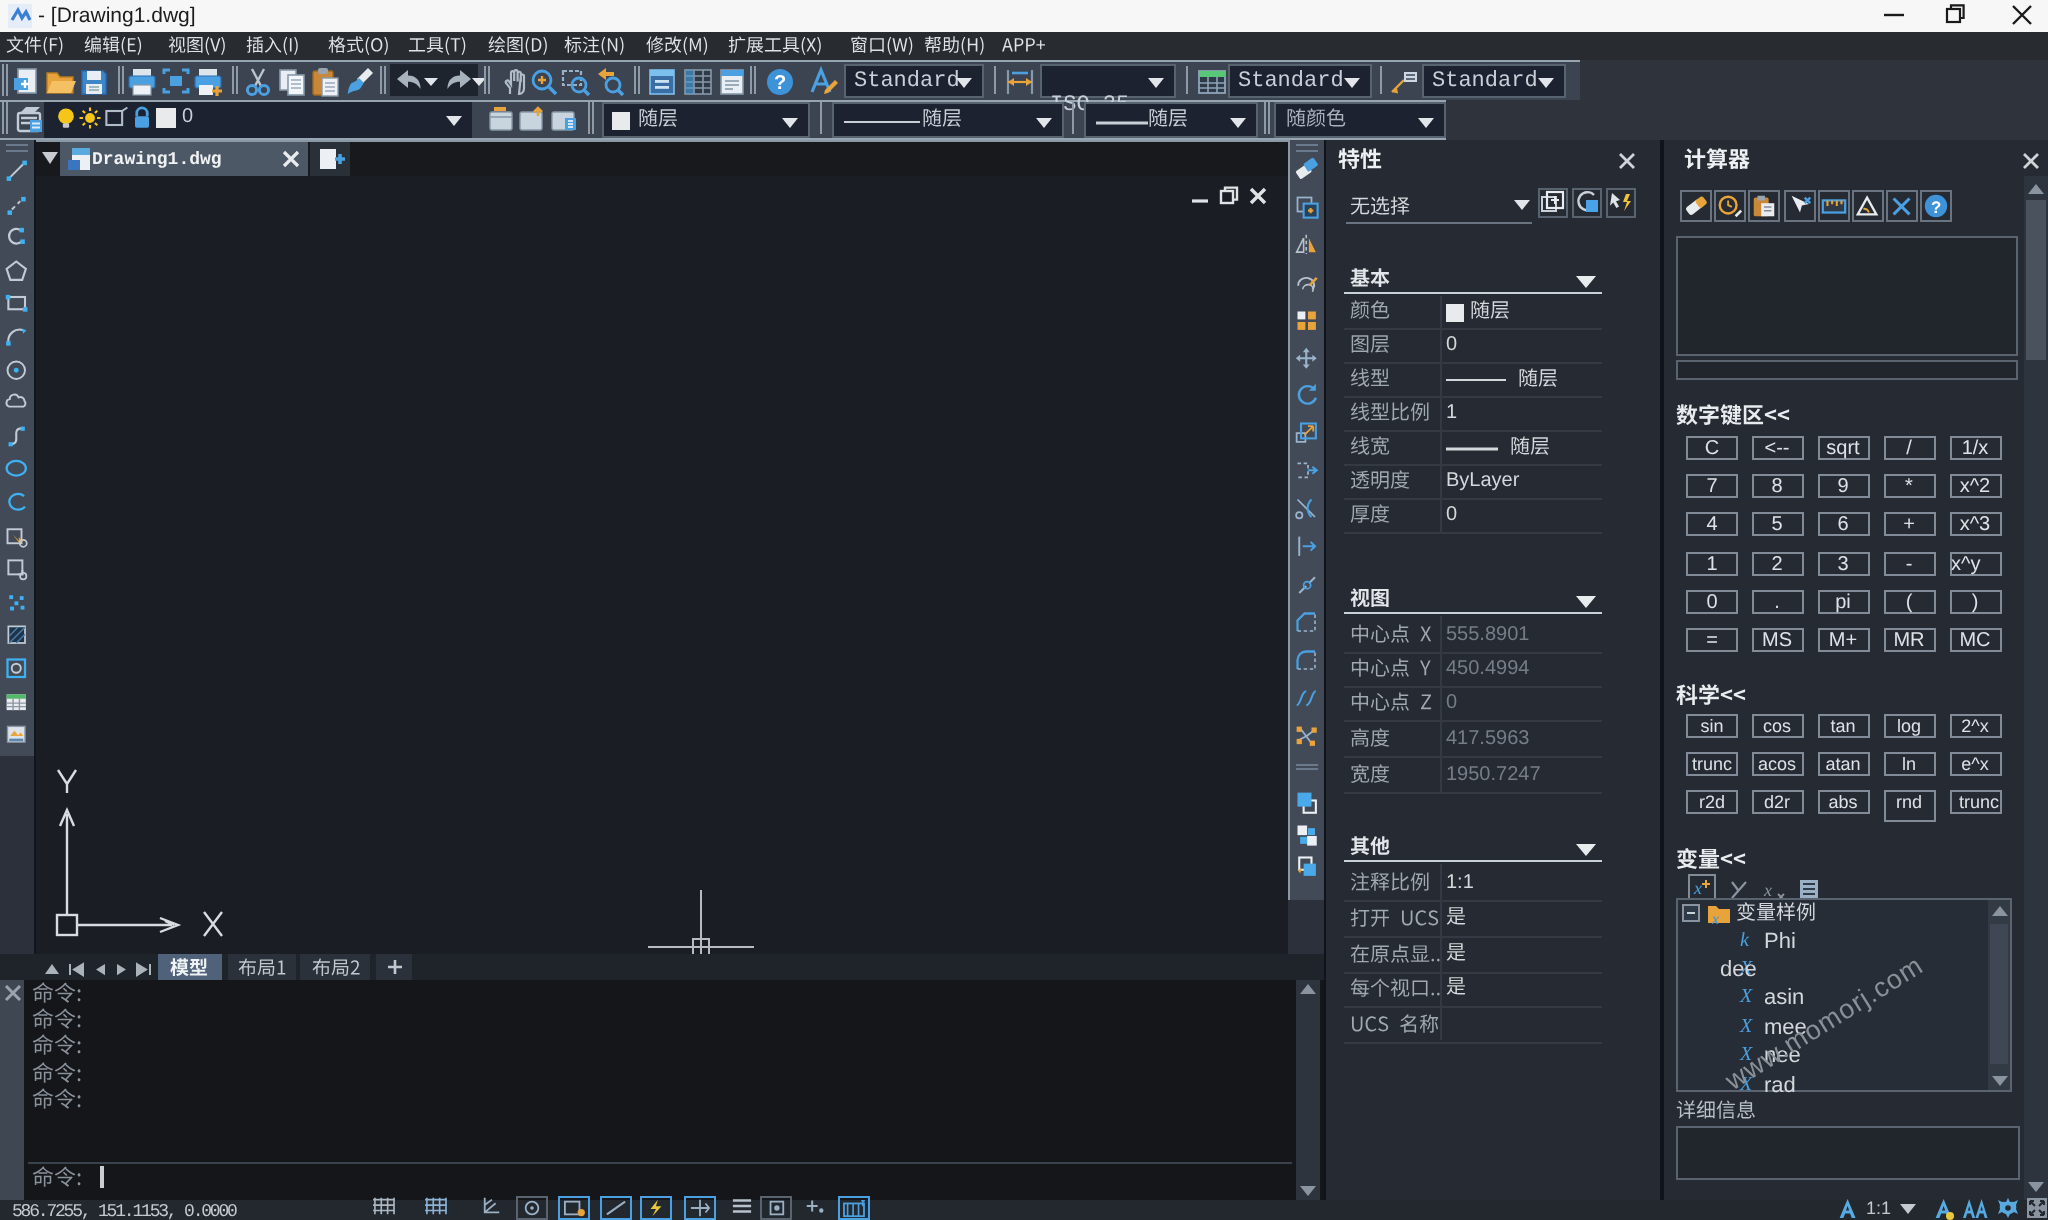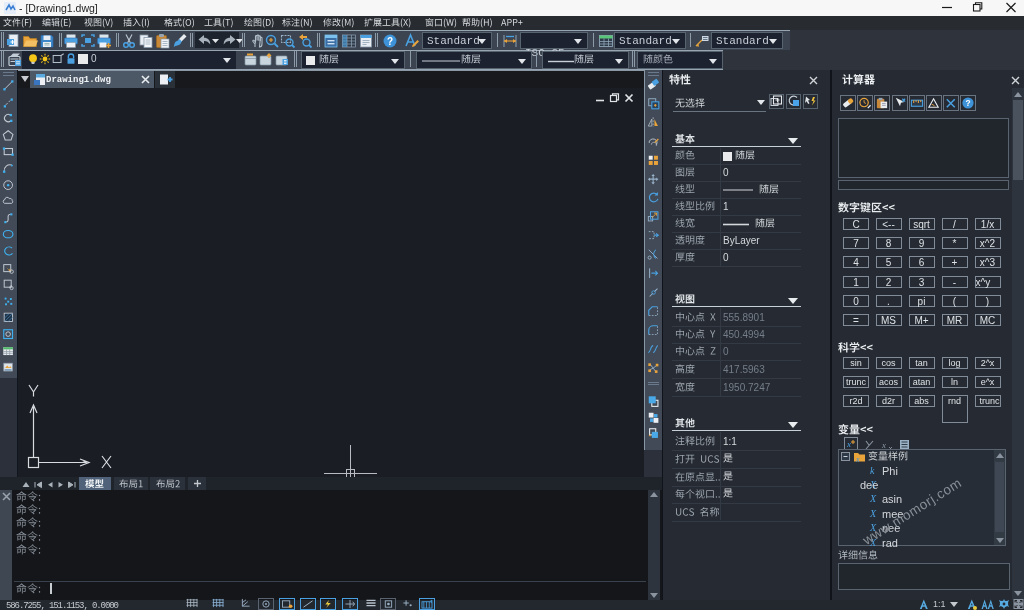--- a/index.html
+++ b/index.html
@@ -1035,21 +1035,21 @@
 <div class="abs" style="left:941.5px;top:357px;width:26px;height:12px;border:1px solid #828c98;color:#dde2e6;font-size:9px;text-align:center;line-height:11px">log</div>
 <div class="abs" style="left:974.5px;top:357px;width:26px;height:12px;border:1px solid #828c98;color:#dde2e6;font-size:9px;text-align:center;line-height:11px">2^x</div>
 <div class="abs" style="left:843px;top:376.2px;width:26px;height:12px;border:1px solid #828c98;color:#dde2e6;font-size:9px;text-align:center;line-height:11px">trunc</div>
 <div class="abs" style="left:875.5px;top:376.2px;width:26px;height:12px;border:1px solid #828c98;color:#dde2e6;font-size:9px;text-align:center;line-height:11px">acos</div>
 <div class="abs" style="left:908.5px;top:376.2px;width:26px;height:12px;border:1px solid #828c98;color:#dde2e6;font-size:9px;text-align:center;line-height:11px">atan</div>
 <div class="abs" style="left:941.5px;top:376.2px;width:26px;height:12px;border:1px solid #828c98;color:#dde2e6;font-size:9px;text-align:center;line-height:11px">ln</div>
 <div class="abs" style="left:974.5px;top:376.2px;width:26px;height:12px;border:1px solid #828c98;color:#dde2e6;font-size:9px;text-align:center;line-height:11px">e^x</div>
 <div class="abs" style="left:843px;top:395.4px;width:26px;height:12px;border:1px solid #828c98;color:#dde2e6;font-size:9px;text-align:center;line-height:11px">r2d</div>
 <div class="abs" style="left:875.5px;top:395.4px;width:26px;height:12px;border:1px solid #828c98;color:#dde2e6;font-size:9px;text-align:center;line-height:11px">d2r</div>
 <div class="abs" style="left:908.5px;top:395.4px;width:26px;height:12px;border:1px solid #828c98;color:#dde2e6;font-size:9px;text-align:center;line-height:11px">abs</div>
-<div class="abs" style="left:941.5px;top:395.4px;width:26px;height:28px;border:1px solid #828c98;color:#dde2e6;font-size:9px;text-align:center;line-height:11px">rnd</div>
+<div class="abs" style="left:941.5px;top:395.4px;width:26px;height:16px;border:1px solid #828c98;color:#dde2e6;font-size:9px;text-align:center;line-height:11px">rnd</div>
 <div class="abs" style="left:974.5px;top:395.4px;width:26px;height:12px;border:1px solid #828c98;color:#dde2e6;font-size:9px;text-align:right;line-height:11px">trunc</div>
 <div style="position:absolute;left:838px;top:424px">
     <svg width="36" height="16" viewBox="0 0 36 16" style="display:block;overflow:visible">
       <path transform="translate(0,9.5)" fill="#e8ecef" d="M2.06 -6.86C1.78 -6.17 1.25 -5.46 0.65 -5.01C0.94 -4.86 1.45 -4.52 1.68 -4.32C2.26 -4.86 2.89 -5.70 3.25 -6.54ZM4.54 -9.17C4.68 -8.91 4.85 -8.56 4.98 -8.28H0.72V-7.12H3.49V-4.06H4.82V-7.12H6.13V-4.08H7.46V-6.20C8.11 -5.67 8.89 -4.87 9.28 -4.32L10.28 -5.04C9.88 -5.55 9.09 -6.32 8.39 -6.85L7.46 -6.27V-7.12H10.28V-8.28H6.46C6.31 -8.62 6.05 -9.11 5.83 -9.47ZM1.35 -3.82V-2.67H2.19C2.72 -1.95 3.36 -1.36 4.11 -0.85C3.00 -0.50 1.73 -0.28 0.41 -0.15C0.64 0.12 0.94 0.68 1.04 1.01C2.61 0.79 4.12 0.45 5.46 -0.10C6.71 0.45 8.18 0.81 9.85 1.01C10.02 0.67 10.34 0.13 10.60 -0.14C9.24 -0.26 7.98 -0.49 6.90 -0.84C7.93 -1.47 8.76 -2.27 9.35 -3.31L8.50 -3.87L8.29 -3.82ZM3.70 -2.67H7.32C6.84 -2.16 6.22 -1.74 5.51 -1.39C4.79 -1.74 4.19 -2.17 3.70 -2.67Z M14.16 -7.32H18.74V-6.95H14.16ZM14.16 -8.33H18.74V-7.96H14.16ZM12.90 -9.00V-6.28H20.07V-9.00ZM11.50 -5.95V-5.00H21.52V-5.95ZM13.93 -2.93H15.85V-2.55H13.93ZM17.12 -2.93H19.05V-2.55H17.12ZM13.93 -3.98H15.85V-3.59H13.93ZM17.12 -3.98H19.05V-3.59H17.12ZM11.48 -0.24V0.71H21.54V-0.24H17.12V-0.64H20.55V-1.48H17.12V-1.84H20.35V-4.67H12.70V-1.84H15.85V-1.48H12.47V-0.64H15.85V-0.24Z M28.06 -1.38V-2.72L25.75 -3.51L24.05 -4.12V-4.16L25.75 -4.77L28.06 -5.55V-6.89L22.42 -4.71V-3.57Z M34.55 -1.38V-2.72L32.24 -3.51L30.54 -4.12V-4.16L32.24 -4.77L34.55 -5.55V-6.89L28.91 -4.71V-3.57Z"></path>
     </svg>
   </div>
 <div class="abs" style="left:844px;top:437px;width:14px;height:14px;border:1px solid #828c98">
     <svg width="12" height="12" viewBox="0 0 12 12">
       <text x="2" y="9" font-size="9" font-style="italic" fill="#4aa0e0" font-family="Liberation Serif">x</text>
       <path d="M8 2 v4 M6 4 h4" stroke="#e9a33b" stroke-width="1"></path>

